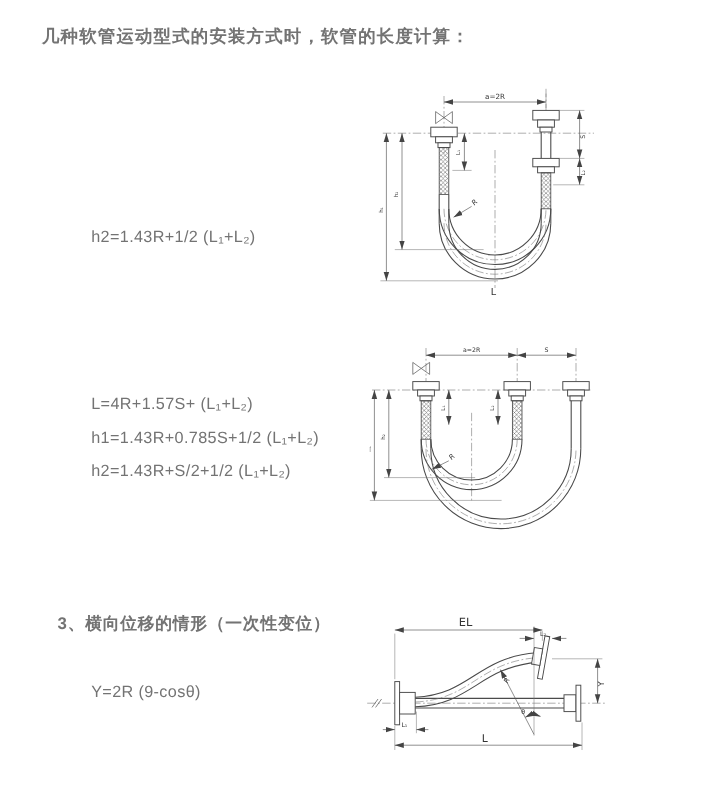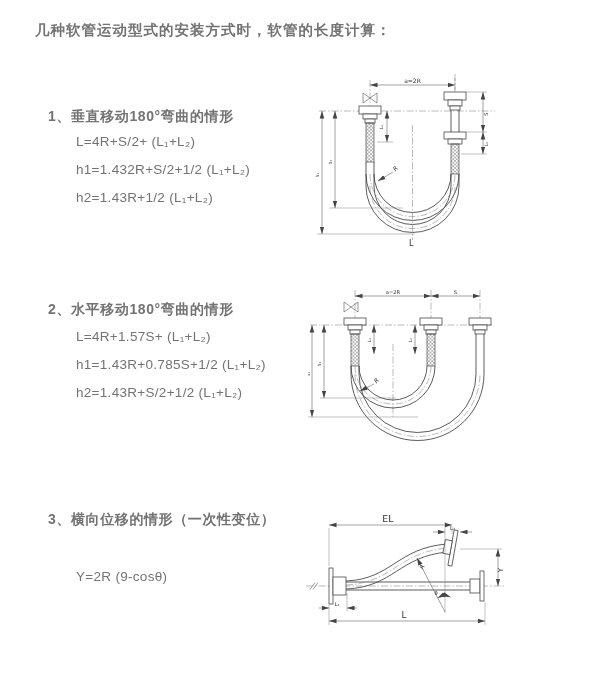--- a/index.html
+++ b/index.html
@@ -21,26 +21,22 @@
   svg .stx{font-size:4.6px;text-anchor:middle;}
   svg .mtx{font-size:5.2px;text-anchor:middle;}
 </style>
 </head>
 <body>
 
 <div class="sheet">
 
   <div class="title">几种软管运动型式的安装方式时，软管的长度计算：</div>
 
-  <div class="sec-head" style="left:48px;top:108px;">1、垂直移动180°弯曲的情形</div>
-  <div class="formula" style="left:76px;top:134px;">L=4R+S/2+ (L₁+L₂)</div>
-  <div class="formula" style="left:76px;top:162px;">h1=1.432R+S/2+1/2 (L₁+L₂)</div>
   <div class="formula" style="left:76px;top:190px;">h2=1.43R+1/2 (L₁+L₂)</div>
 
-  <div class="sec-head" style="left:48px;top:301px;">2、水平移动180°弯曲的情形</div>
   <div class="formula" style="left:76px;top:329px;">L=4R+1.57S+ (L₁+L₂)</div>
   <div class="formula" style="left:76px;top:357px;">h1=1.43R+0.785S+1/2 (L₁+L₂)</div>
   <div class="formula" style="left:76px;top:385px;">h2=1.43R+S/2+1/2 (L₁+L₂)</div>
 
   <div class="sec-head" style="left:48px;top:511px;">3、横向位移的情形（一次性变位）</div>
   <div class="formula" style="left:76px;top:569px;">Y=2R (9-cosθ)</div>
 
   <svg class="diag" style="left:315px;top:70px;" width="275" height="195" viewBox="0 0 275 195">
     <defs>
       <pattern id="braid1" width="3.5" height="3.5" patternUnits="userSpaceOnUse">

